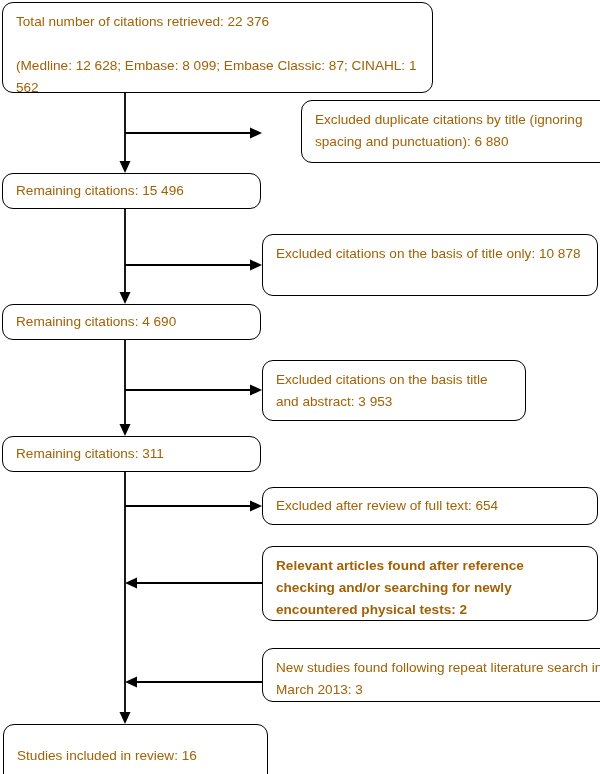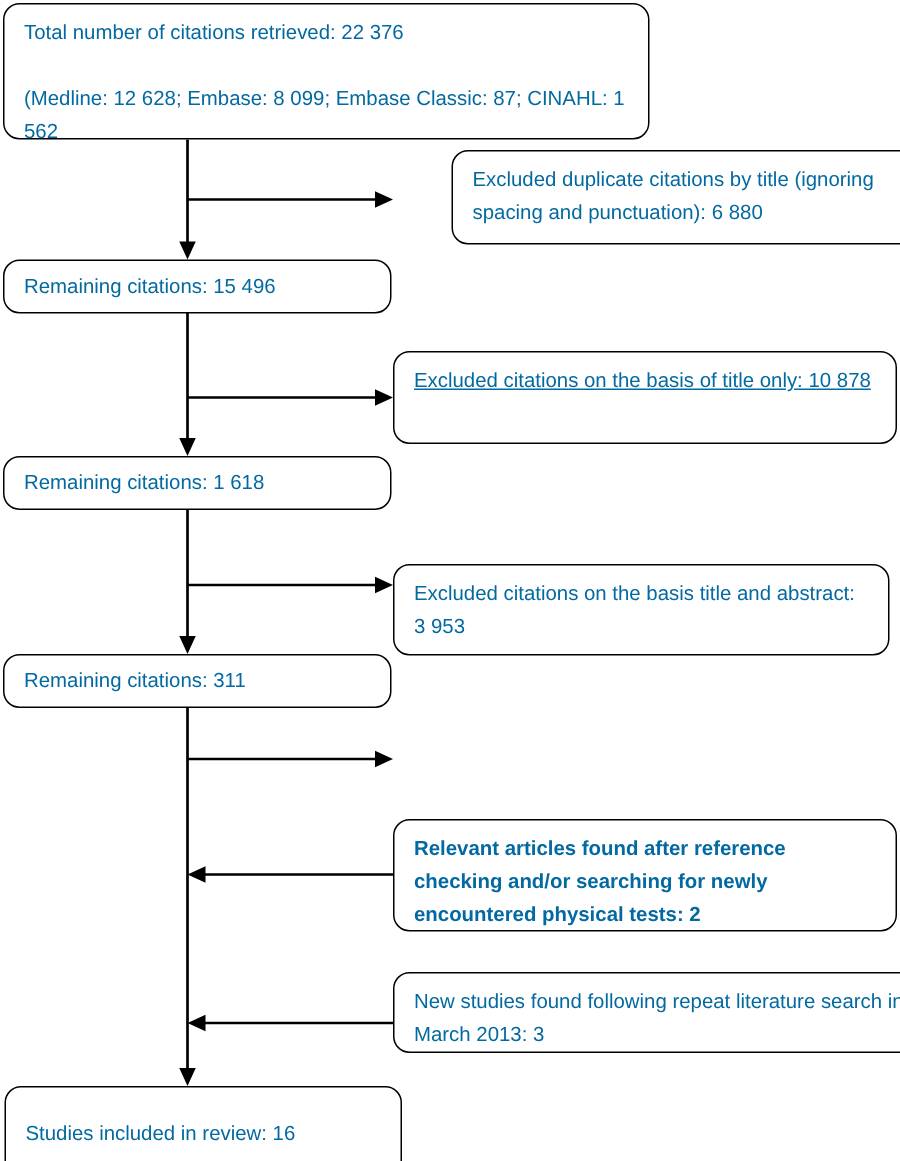--- a/index.html
+++ b/index.html
@@ -16,21 +16,21 @@
     height: 774px;
     background: #ffffff;
     overflow: hidden;
   }
   .node {
     position: absolute;
     box-sizing: border-box;
     border: 1.6px solid #000000;
     border-radius: 11px;
     background: #ffffff;
-    color: #0369a1;
+    color: #a16207;
     font-size: 13.6px;
     line-height: 1.62;
     padding: 8px 11px 8px 13px;
     white-space: pre-line;
     z-index: 2;
   }
   .node.single {
     display: flex;
     align-items: center;
   }
@@ -92,28 +92,29 @@
   </svg>
 
   <div class="node" style="left:2px; top:2px; width:431px; height:91px;">Total number of citations retrieved: 22 376
 
 (Medline: 12 628; Embase: 8 099; Embase Classic: 87; CINAHL: 1 562</div>
 
   <div class="node" style="left:262px; top:100px; width:336px; height:63px;margin-left:39px;">Excluded duplicate citations by title (ignoring spacing and punctuation): 6 880</div>
 
   <div class="node single" style="left:2px; top:173px; width:259px; height:36px;">Remaining citations: 15 496</div>
 
-  <div class="node" style="left:262px; top:234px; width:336px; height:62px;text-decoration:underline;">Excluded citations on the basis of title only: 10 878</div>
+  <div class="node" style="left:262px; top:234px; width:336px; height:62px;">Excluded citations on the basis of title only: 10 878</div>
 
-  <div class="node single" style="left:2px; top:304px; width:259px; height:36px;">Remaining citations: 1 618</div>
+  <div class="node single" style="left:2px; top:304px; width:259px; height:36px;">Remaining citations: 4 690</div>
 
-  <div class="node" style="left:262px; top:360px; width:331px; height:61px;margin-top:16px;">Excluded citations on the basis title and abstract: 3 953</div>
+  <div class="node" style="left:262px; top:360px; width:264px; height:61px;">Excluded citations on the basis title and abstract: 3 953</div>
 
   <div class="node single" style="left:2px; top:436px; width:259px; height:36px;">Remaining citations: 311</div>
 
+  <div class="node single" style="left:262px; top:487px; width:336px; height:38px;">Excluded after review of full text: 654</div>
 
   <div class="node" style="left:262px; top:546px; width:336px; height:75px;font-weight:bold;">Relevant articles found after reference checking and/or searching for newly encountered physical tests: 2</div>
 
   <div class="node" style="left:262px; top:648px; width:380px; height:54px;">New studies found following repeat literature search in March 2013: 3</div>
 
   <div class="node single" style="left:3px; top:724px; width:265px; height:64px;">Studies included in review: 16</div>
 
 </div>
 
 </body></html>

